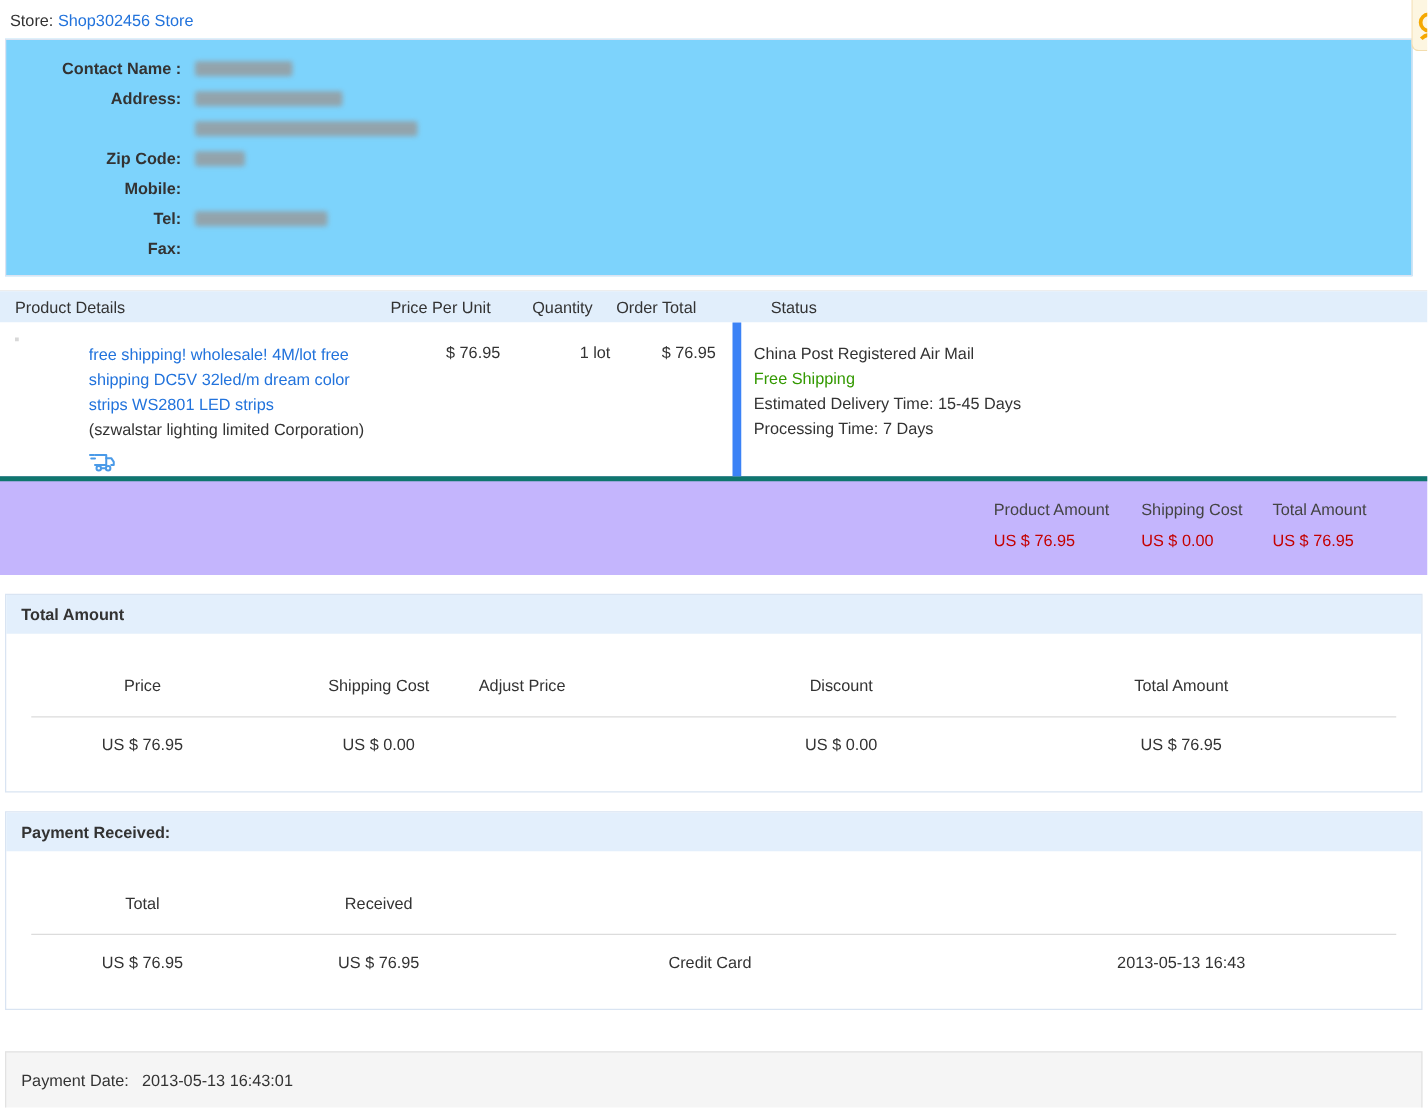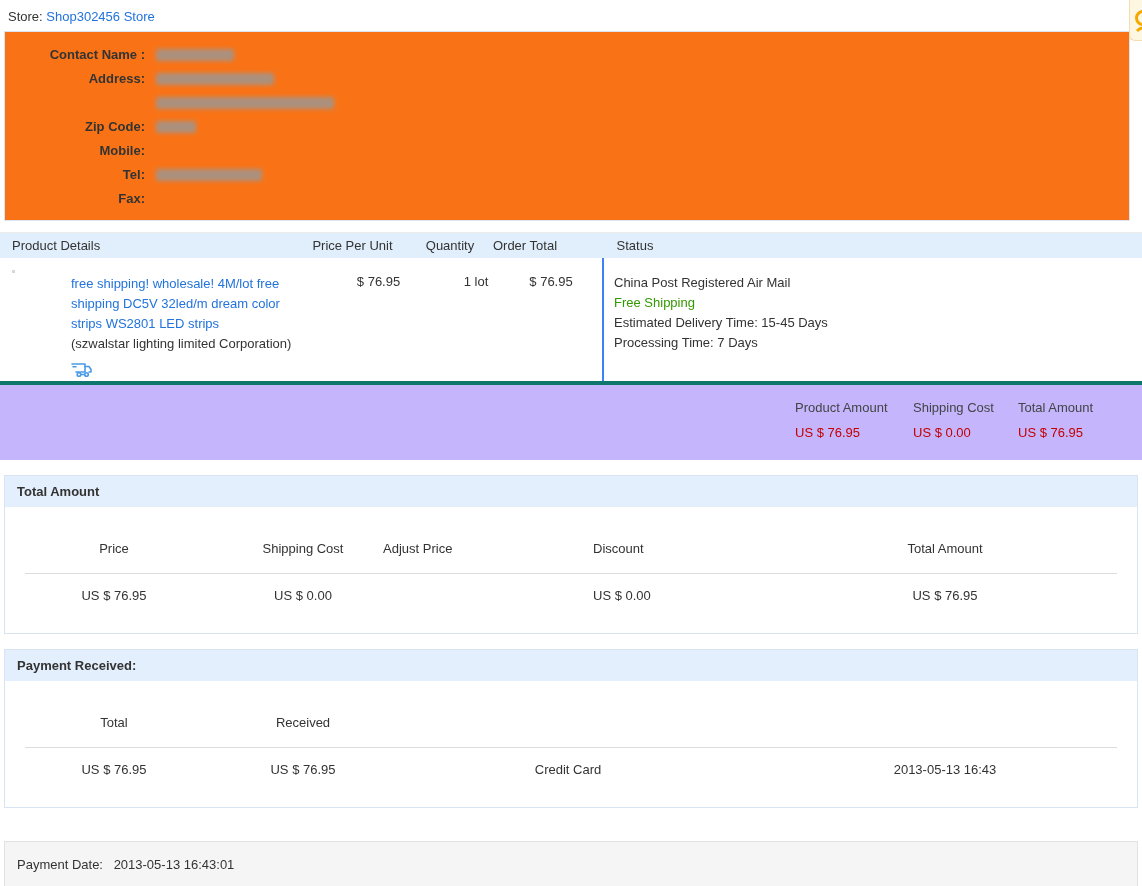--- a/index.html
+++ b/index.html
@@ -15,21 +15,21 @@
   }
   a { text-decoration: none; }
 
   
   .store-line { padding: 9px 8px 7px 8px; }
   .store-line a { color: #2273dc; cursor: pointer; }
 
   
   .contact-box {
     margin: 0 12px 0 4px;
-    background: #f97316;
+    background: #7dd3fc;
     border: 1px solid #dce3f1;
     padding: 11px 0 9px 0;
   }
   .crow { line-height: 24px; white-space: nowrap; }
   .clabel {
     display: inline-block;
     width: 140px;
     text-align: right;
     font-weight: bold;
     color: #333;
@@ -60,21 +60,21 @@
   .col-status  { flex: 0 0 150px; text-align: center; }
   .col-ship    { flex: 1 1 auto; }
   .pt-head .col-details { padding-left: 12px; }
   .pt-row .col-price, .pt-row .col-qty, .pt-row .col-total, .pt-row .col-status { padding-top: 16px; }
   .details-cell { position: relative; padding: 16px 10px 0 71px; }
   .row-dot { position: absolute; left: 12px; top: 12px; width: 3px; height: 3px; background: #d8d8d8; }
   .p-title { display: block; width: 230px; color: #2273dc; line-height: 20px; cursor: pointer; }
   .p-seller { width: 240px; line-height: 20px; color: #333; }
   .truck-btn { display: inline-block; margin-top: 7px; cursor: pointer; }
   .status-text { display: inline-block; width: 100px; line-height: 20px; }
-  .ship-cell { border-left: 2px solid #3b82f6; padding: 15px 10px 0 10px; line-height: 20px; margin-left: 16px; }
+  .ship-cell { border-left: 7px solid #3b82f6; padding: 15px 10px 0 10px; line-height: 20px; }
   .free-ship { color: #339900; }
 
   
   .summary-row {
     display: flex;
     justify-content: flex-end;
     background: #c4b5fd;
     border-top: 4px solid #0f766e;
     padding: 10px 0 15px 0;
   }
@@ -91,21 +91,21 @@
     background: #e3effc;
     padding: 8px 12px;
     font-weight: bold;
     color: #333;
   }
   .section-body { padding: 34px 0 30px 0; }
   .cols { display: flex; }
   .ta-c1 { flex: 0 0 218px; text-align: center; }
   .ta-c2 { flex: 0 0 160px; text-align: center; }
   .ta-c3 { flex: 0 0 210px; text-align: left; }
-  .ta-c4 { flex: 0 0 160px; text-align: left; }
+  .ta-c4 { flex: 0 0 160px; text-align: center; }
   .ta-c5 { flex: 1 1 auto;  text-align: center; }
   .pm-c1 { flex: 0 0 218px; text-align: center; }
   .pm-c2 { flex: 0 0 160px; text-align: center; }
   .pm-c3 { flex: 0 0 370px; text-align: center; }
   .pm-c4 { flex: 1 1 auto;  text-align: center; }
   .rule { border-bottom: 1px solid #dcdcdc; margin: 17px 20px 14px 20px; }
 
   
   .dates-box {
     margin: 33px 4px 0 4px;

